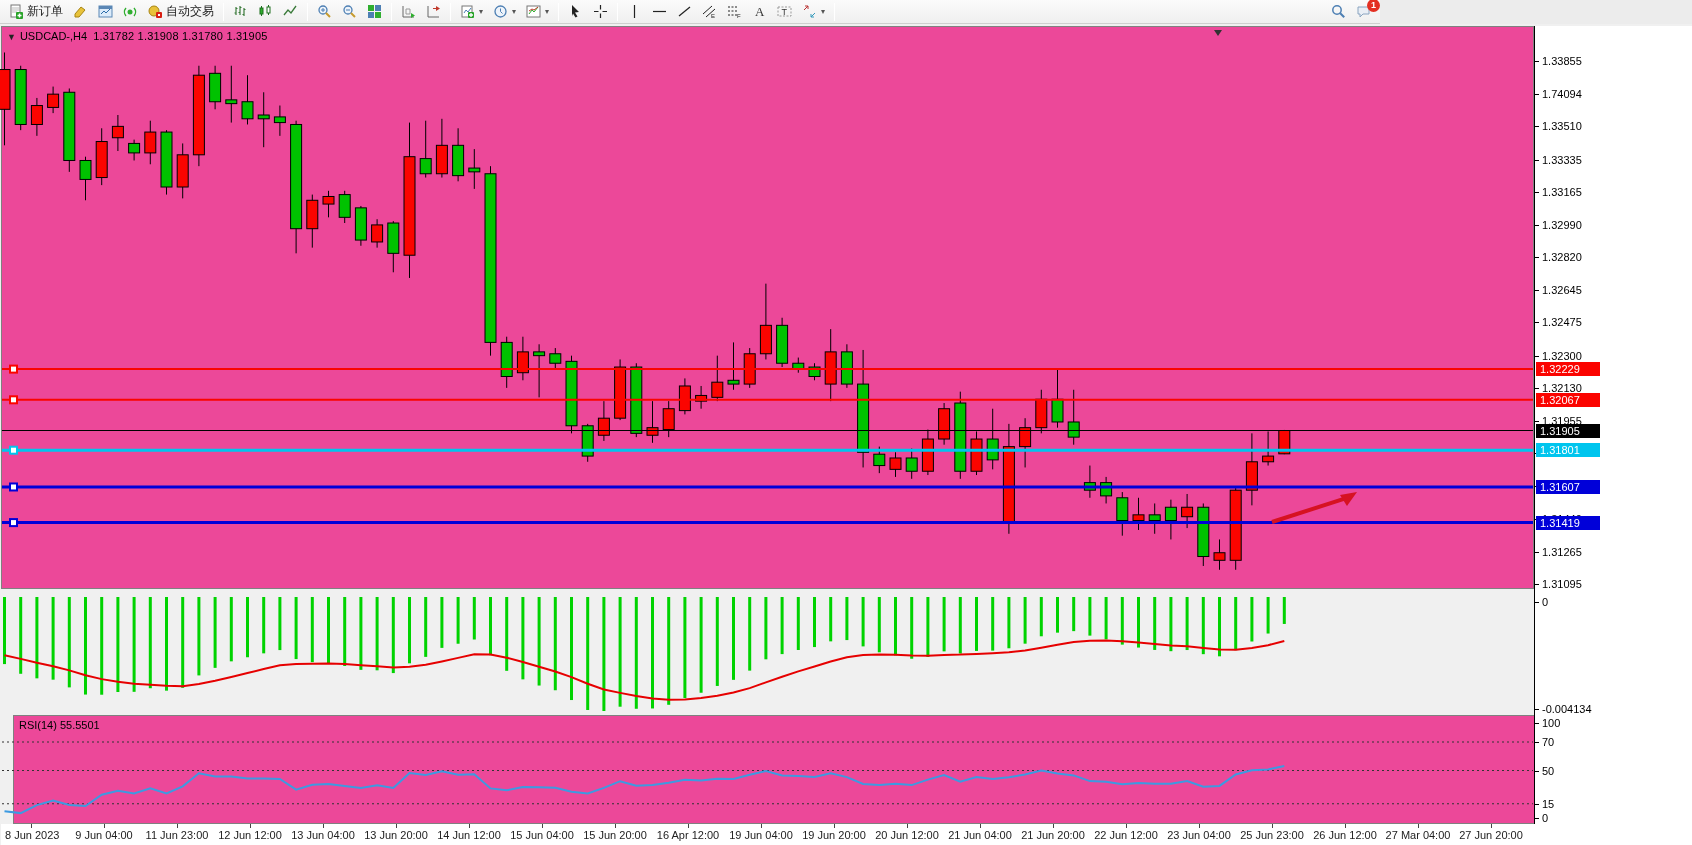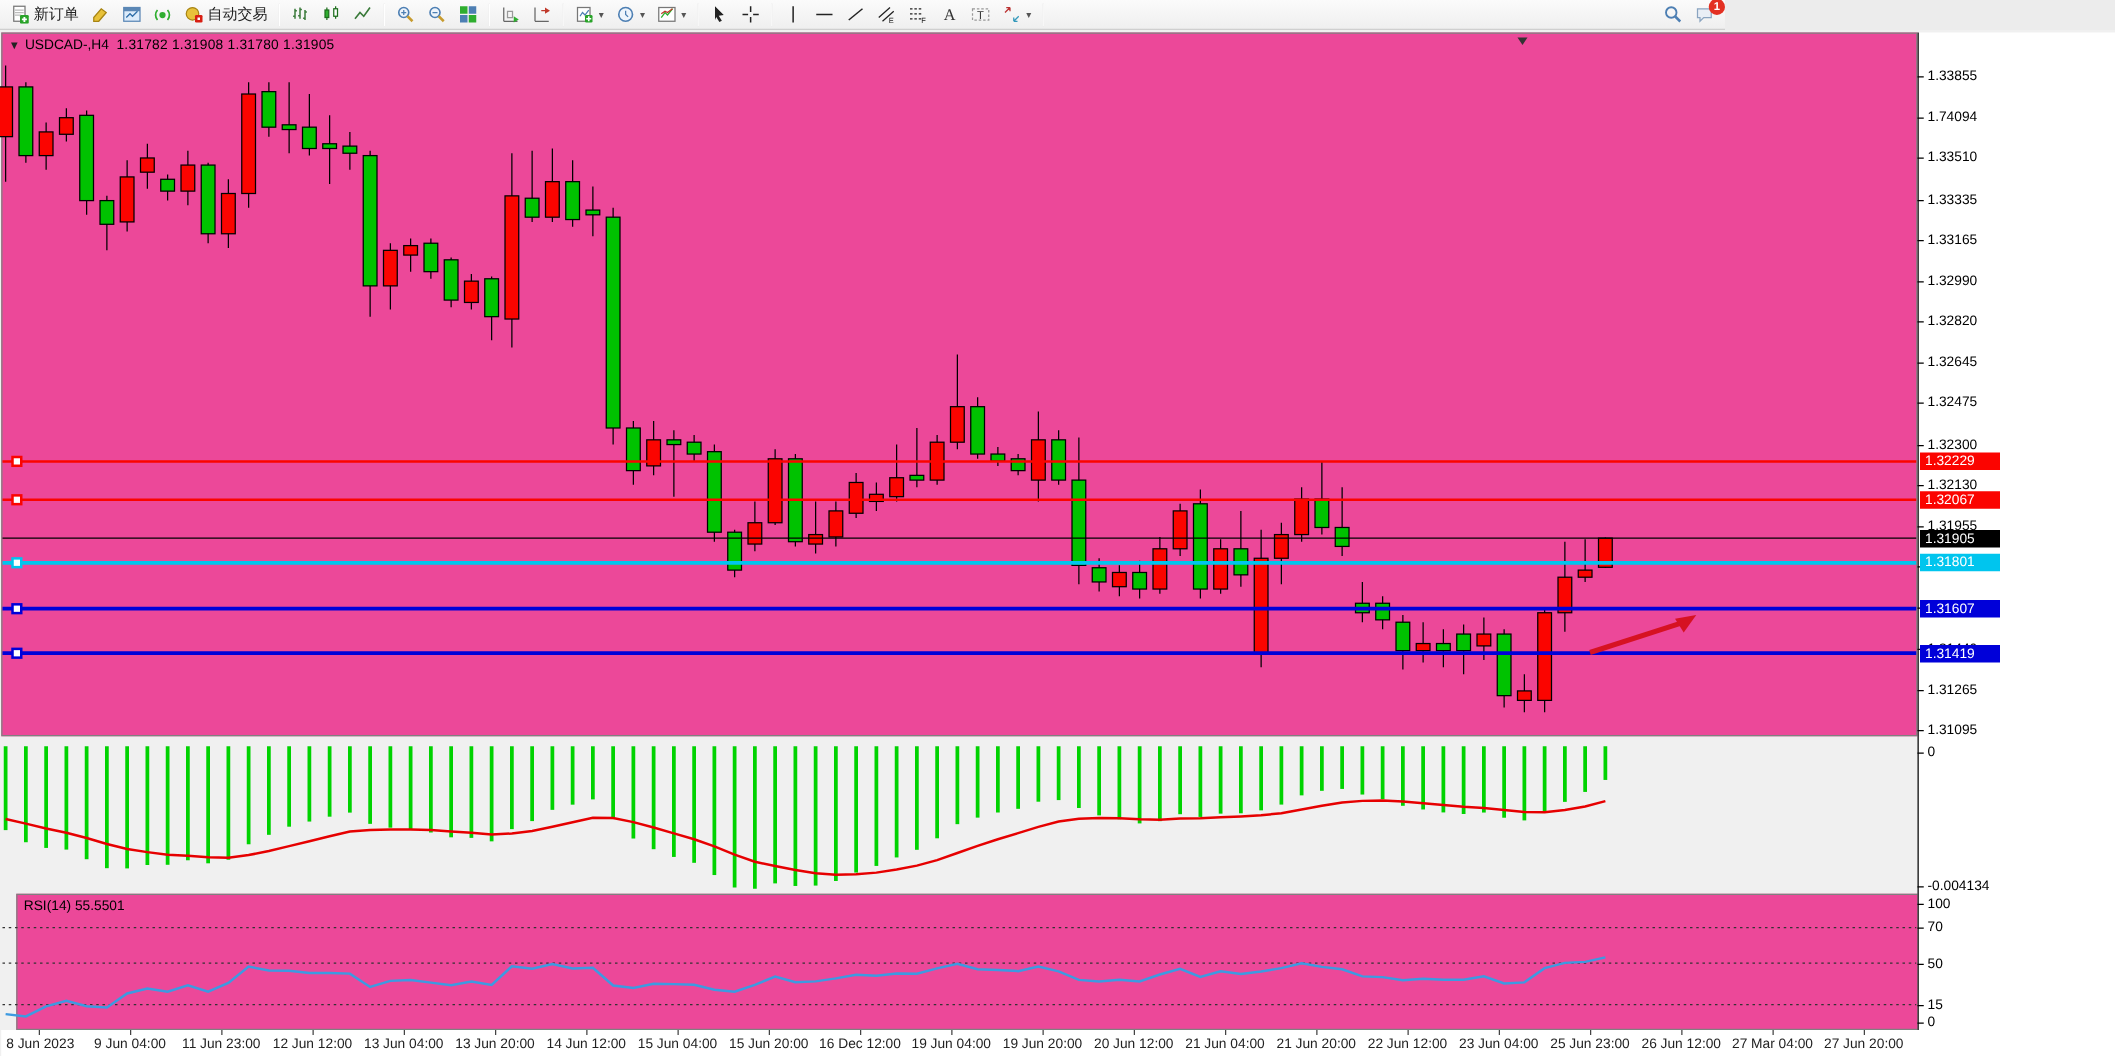--- a/index.html
+++ b/index.html
@@ -381,21 +381,21 @@
       <div class="datelabel" style="left:322px;transform:translateX(-50%)">13 Jun 04:00</div>
       <div class="datetick" style="left:395px"></div>
       <div class="datelabel" style="left:395px;transform:translateX(-50%)">13 Jun 20:00</div>
       <div class="datetick" style="left:468px"></div>
       <div class="datelabel" style="left:468px;transform:translateX(-50%)">14 Jun 12:00</div>
       <div class="datetick" style="left:541px"></div>
       <div class="datelabel" style="left:541px;transform:translateX(-50%)">15 Jun 04:00</div>
       <div class="datetick" style="left:614px"></div>
       <div class="datelabel" style="left:614px;transform:translateX(-50%)">15 Jun 20:00</div>
       <div class="datetick" style="left:687px"></div>
-      <div class="datelabel" style="left:687px;transform:translateX(-50%)">16 Dec 12:00</div>
+      <div class="datelabel" style="left:687px;transform:translateX(-50%)">16 Apr 12:00</div>
       <div class="datetick" style="left:760px"></div>
       <div class="datelabel" style="left:760px;transform:translateX(-50%)">19 Jun 04:00</div>
       <div class="datetick" style="left:833px"></div>
       <div class="datelabel" style="left:833px;transform:translateX(-50%)">19 Jun 20:00</div>
       <div class="datetick" style="left:906px"></div>
       <div class="datelabel" style="left:906px;transform:translateX(-50%)">20 Jun 12:00</div>
       <div class="datetick" style="left:979px"></div>
       <div class="datelabel" style="left:979px;transform:translateX(-50%)">21 Jun 04:00</div>
       <div class="datetick" style="left:1052px"></div>
       <div class="datelabel" style="left:1052px;transform:translateX(-50%)">21 Jun 20:00</div>

